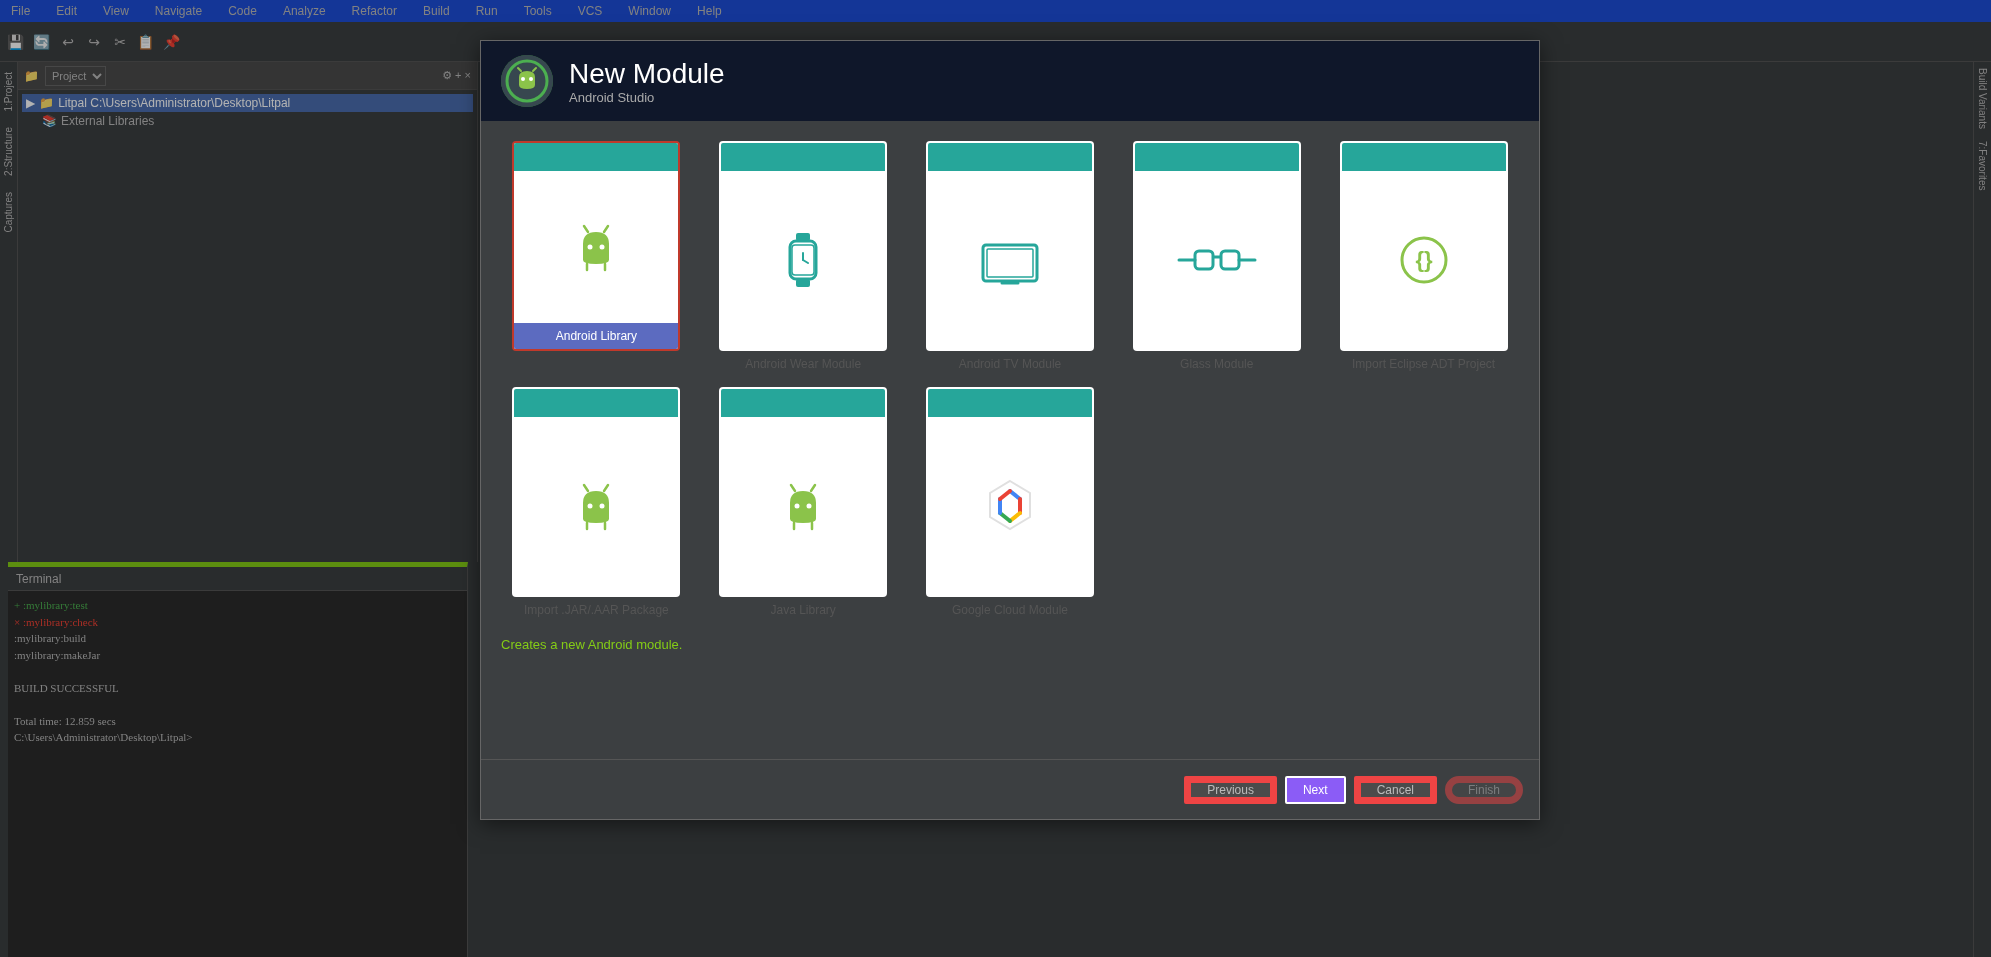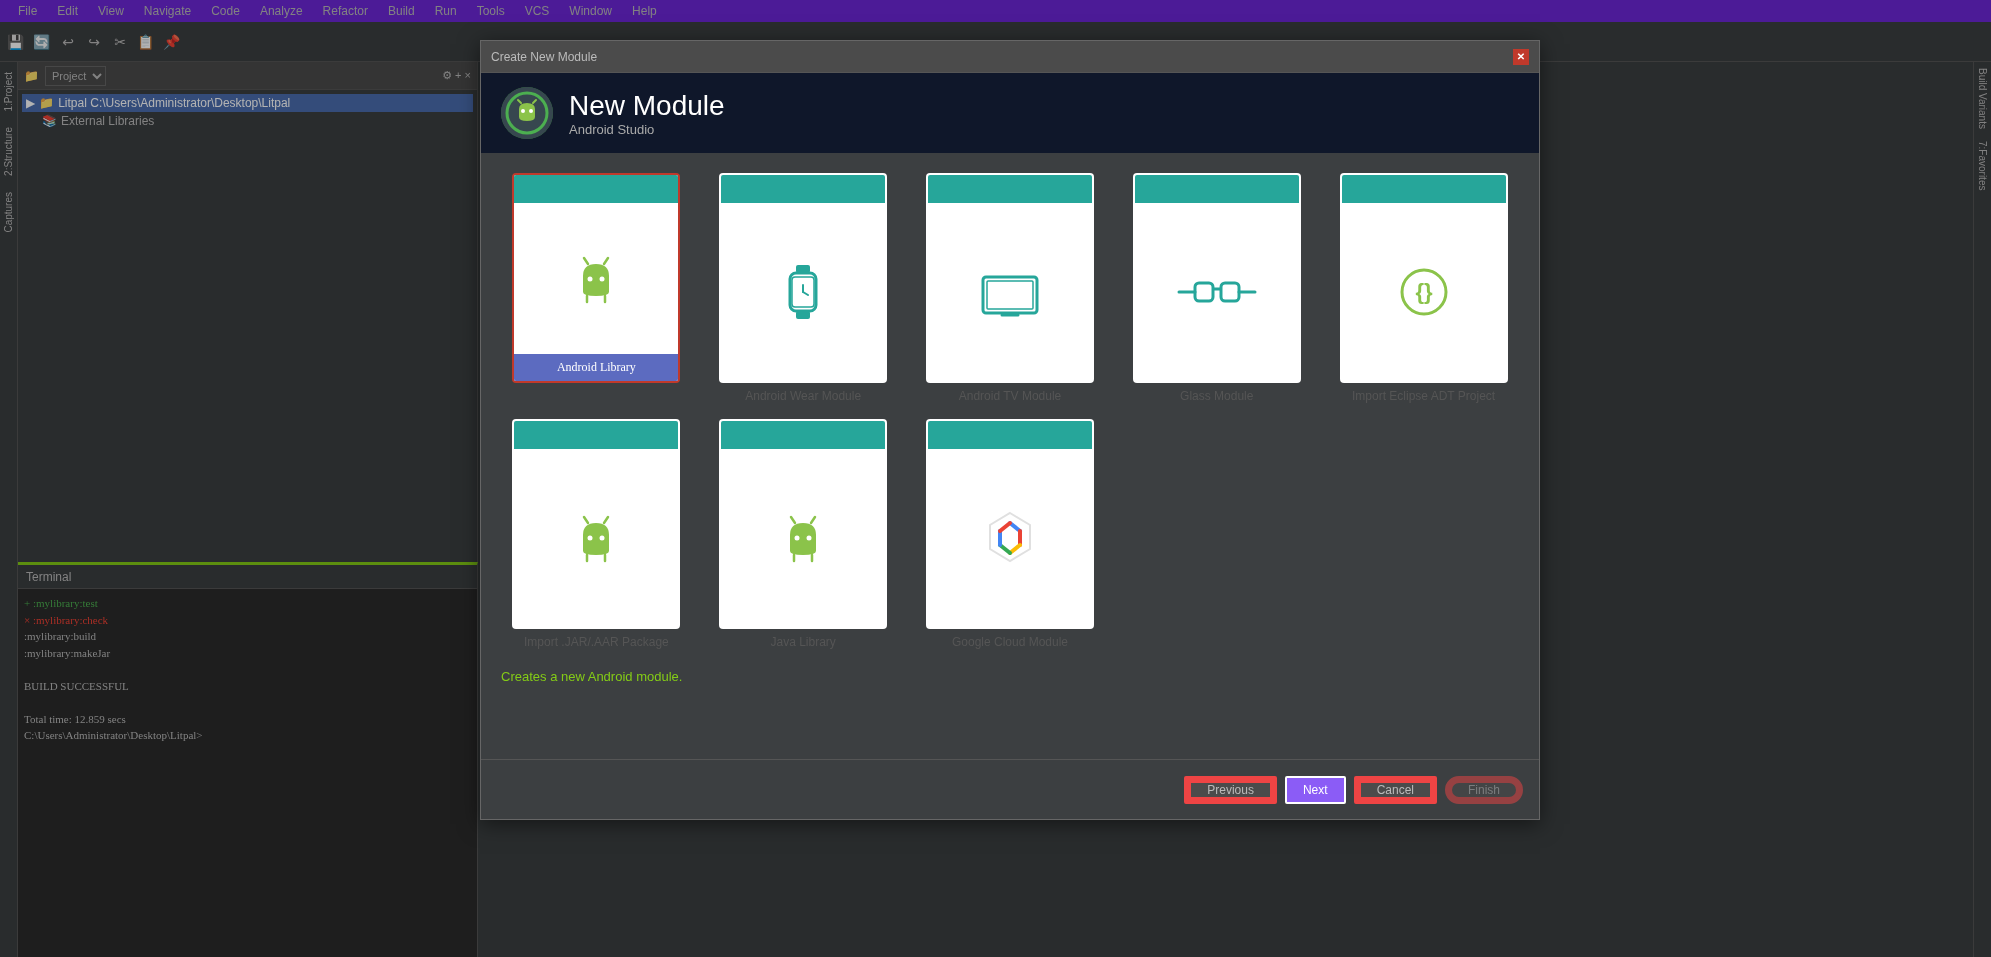--- a/index.html
+++ b/index.html
@@ -18,25 +18,25 @@
       top: 0; left: 0;
       width: 100%; height: 100%;
       background: #3c3f41;
     }
 
     
     .menu-bar {
       position: absolute;
       top: 0; left: 0;
       width: 100%; height: 22px;
-      background: #6d28d9;
-      display: flex;
-      align-items: center;
-      gap: 8px;
-      padding: 0 12px;
+      background: #1d4ed8;
+      display: flex;
+      align-items: center;
+      gap: 14px;
+      padding: 0 5px;
     }
     .menu-item {
       color: #bbbbbb;
       font-size: 12px;
       padding: 2px 6px;
       cursor: pointer;
     }
 
     
     .toolbar {
@@ -134,25 +134,25 @@
     .tree-icon {
       font-size: 12px;
     }
     .tree-indent {
       margin-left: 16px;
     }
 
     
     .terminal-panel {
       position: absolute;
-      top: 562px; left: 18px;
+      top: 562px; left: 8px;
       width: 460px;
       height: calc(100% - 562px);
       background: #2b2b2b;
-      border-top: 3px solid #84cc16;
+      border-top: 5px solid #84cc16;
       border-right: 1px solid #555;
     }
     .terminal-header {
       height: 24px;
       background: #3c3f41;
       border-bottom: 1px solid #555;
       display: flex;
       align-items: center;
       padding: 0 8px;
     }
@@ -282,21 +282,20 @@
       background: #ffffff;
       border-radius: 4px;
       cursor: pointer;
       display: flex;
       flex-direction: column;
       overflow: hidden;
       border: 2px solid transparent;
     }
     .module-card.selected {
       border: 2px solid #c0392b;
-      font-family: Liberation Serif, serif;
     }
     .module-card-top {
       height: 28px;
       background: #26a69a;
       flex-shrink: 0;
     }
     .module-card-body {
       flex: 1;
       display: flex;
       align-items: center;
@@ -446,24 +445,20 @@
 
 <div class="right-tabs">
   <div class="right-tab">Build Variants</div>
   <div class="right-tab">7:Favorites</div>
 </div>
 
 <div class="modal-overlay"></div>
 
 <div class="dialog">
 
-  <div class="dialog-titlebar">
-    <span class="dialog-title">Create New Module</span>
-    <button class="dialog-close">✕</button>
-  </div>
 
   <div class="dialog-header">
     <div class="dialog-logo">
       <svg width="52" height="52" viewBox="0 0 52 52">
         <circle cx="26" cy="26" r="26" fill="#37474f"></circle>
         <circle cx="26" cy="26" r="20" fill="none" stroke="#4caf50" stroke-width="3"></circle>
 
         <path d="M18 22 Q18 16 26 16 Q34 16 34 22 L34 30 Q34 34 26 34 Q18 34 18 30 Z" fill="#8bc34a"></path>
         <circle cx="22" cy="24" r="2" fill="white"></circle>
         <circle cx="30" cy="24" r="2" fill="white"></circle>

